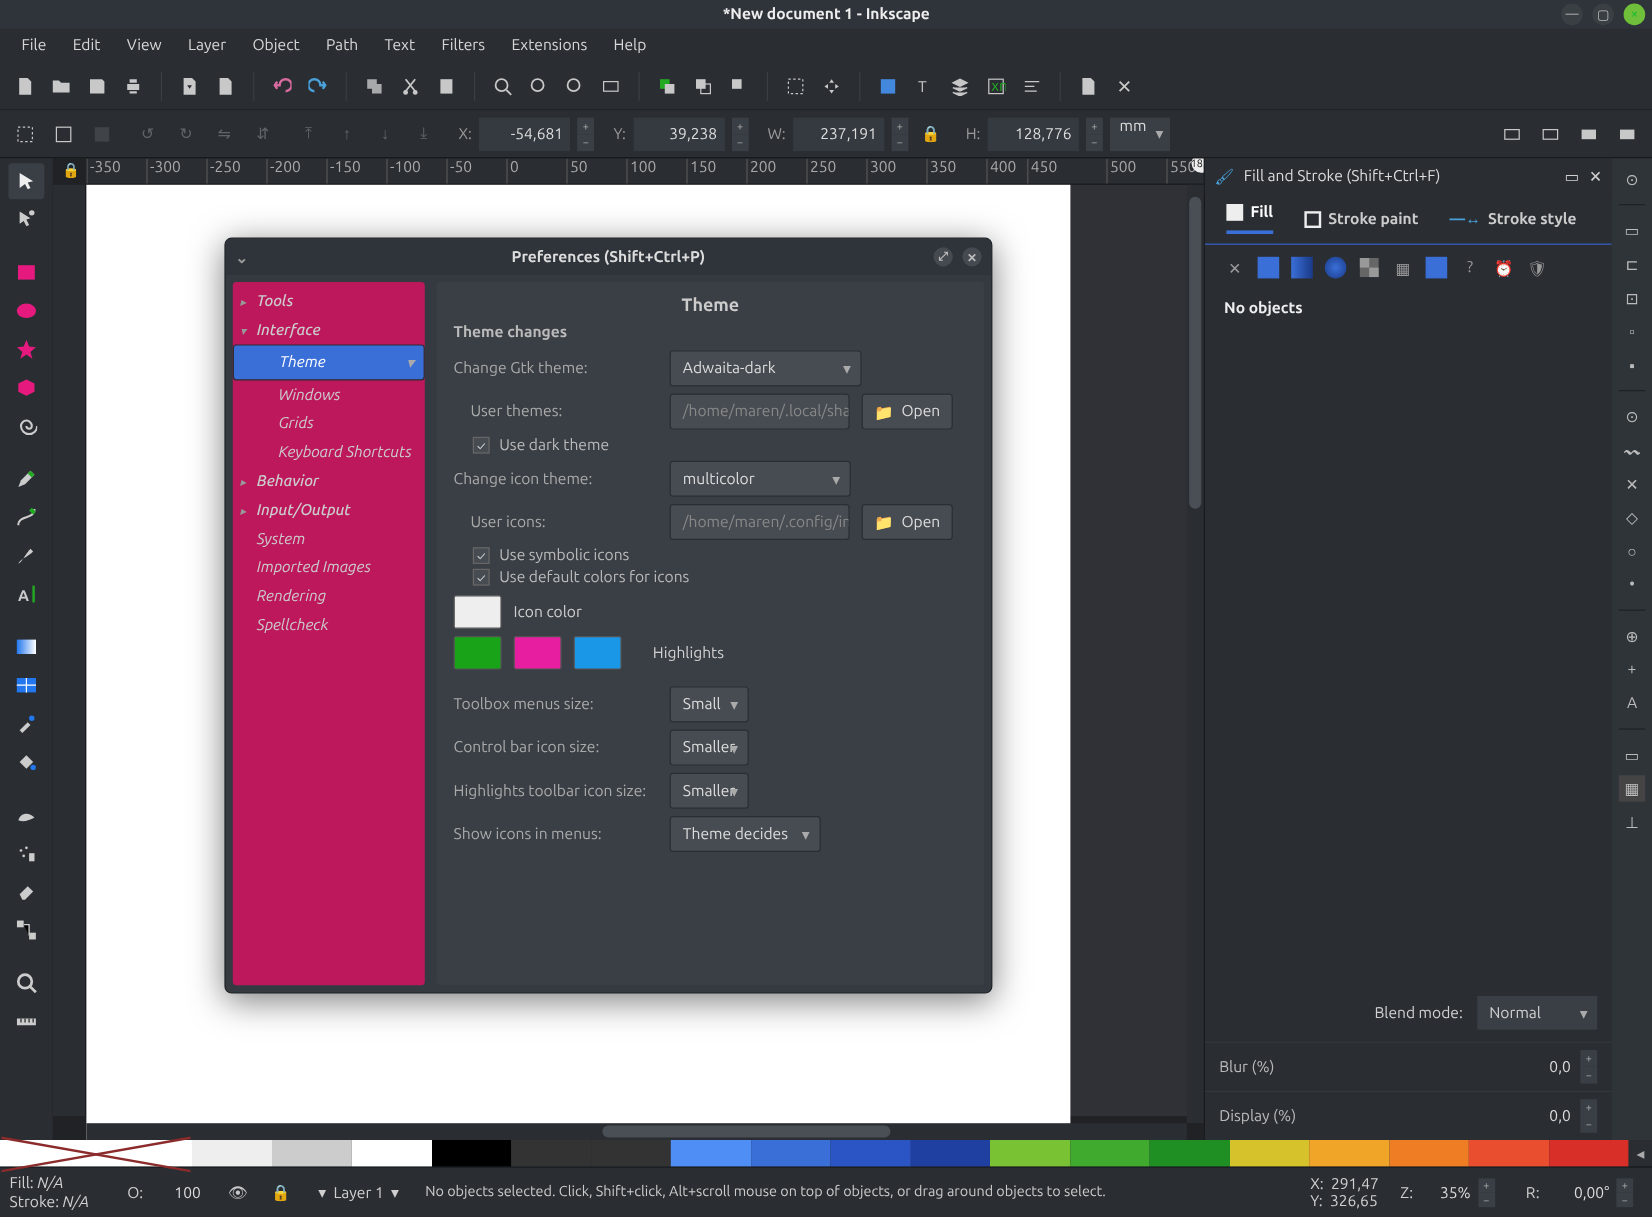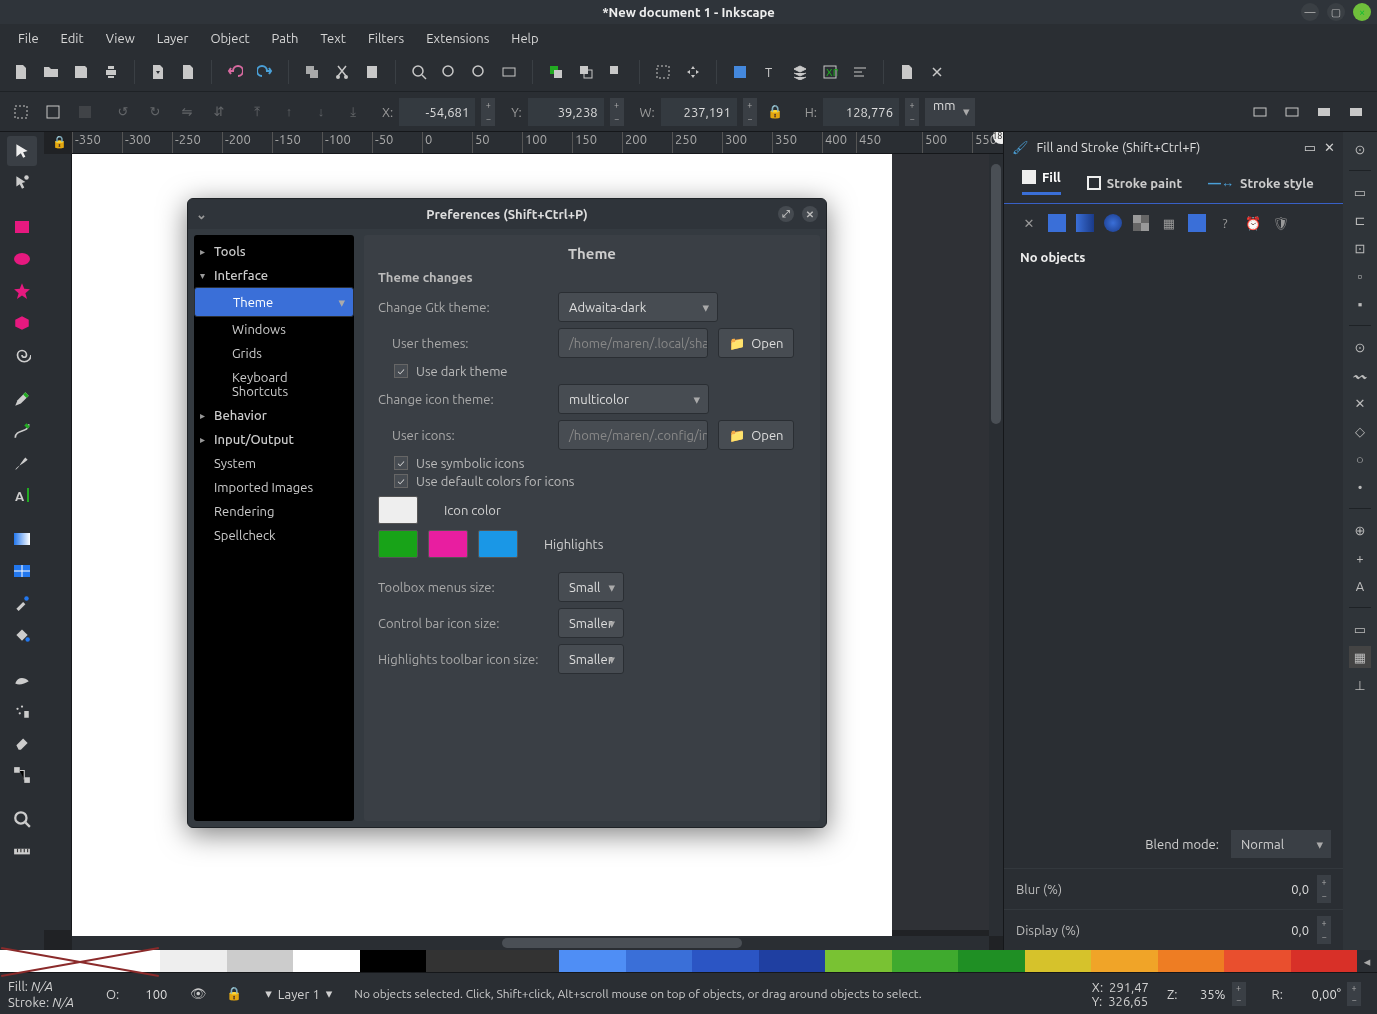--- a/index.html
+++ b/index.html
@@ -88,21 +88,21 @@
 .statusbar .pill { padding: 4px 8px; background: #2a2e33; display: flex; align-items: center; gap: 6px; }
 .statusbar input.zoom { width: 42px; background: transparent; border: none; color: #ddd; text-align: right; }
 
 
 .prefs { position: absolute; left: 187px; top: 198px; width: 640px; height: 630px; background: #343a40; border-radius: 6px; box-shadow: 0 6px 28px rgba(0,0,0,.5); z-index: 100; display: flex; flex-direction: column; overflow: hidden; border: 1px solid #1e2226; }
 .prefs .dhdr { height: 30px; background: #2f343a; display: flex; align-items: center; justify-content: center; position: relative; color: #ddd; font-weight: 600; }
 .prefs .dhdr .xicons { position: absolute; right: 8px; display: flex; gap: 8px; }
 .prefs .dhdr .xicons .xb { width: 16px; height: 16px; border-radius: 50%; background: #454a50; color: #bbb; display: flex; align-items: center; justify-content: center; font-size: 10px; }
 .prefs .dhdr .licons { position: absolute; left: 8px; color: #999; }
 .prefs .body { display: flex; flex: 1; padding: 6px; gap: 10px; }
-.prefs .nav { width: 160px; background: #000000; border-radius: 3px; padding: 4px 0; }
+.prefs .nav { width: 160px; background: #be185d; border-radius: 3px; padding: 4px 0; font-style: italic; }
 .prefs .nav .item { padding: 5px 10px 5px 26px; color: #ccc; position: relative; font-size: 13px; }
 .prefs .nav .item.top { padding-left: 20px; font-weight: 500; }
 .prefs .nav .item.top::before { content: "▸"; position: absolute; left: 6px; color: #999; font-size: 10px; top: 7px; }
 .prefs .nav .item.top.open::before { content: "▾"; }
 .prefs .nav .item.sel { background: #3a6fd8; color: #fff; }
 .prefs .content { flex: 1; background: #3a3f45; border-radius: 3px; padding: 10px 14px; overflow-y: auto; }
 .prefs .content h3.title { text-align: center; color: #ccc; font-weight: 600; font-size: 15px; margin-bottom: 8px; }
 .prefs .content h4 { color: #bbb; font-weight: 600; margin: 6px 0 8px 0; }
 .prefs .row { display: flex; align-items: center; margin: 6px 0; gap: 10px; }
 .prefs .row .flab { width: 170px; color: #aaa; }
@@ -767,21 +767,21 @@
           <div class="box">✓</div>
           <span>Use symbolic icons</span>
         </div>
       <div class="chk">
           <div class="box">✓</div>
           <span>Use default colors for icons</span>
         </div>
 
       <div class="row" style="margin-top:8px">
         <div class="colorswatch" style="background:#eeeeee"></div>
-        <span style="margin-left:16px">Icon color</span>
+        <span style="">Icon color</span>
       </div>
       <div class="row">
         <div class="colorswatch" style="background:#18a318"></div>
         <div class="colorswatch" style="background:#e81ea0"></div>
         <div class="colorswatch" style="background:#1a97e6"></div>
         <span style="margin-left:16px">Highlights</span>
       </div>
 
       <div class="row" style="margin-top:14px">
         <span class="flab">Toolbox menus size:</span>
@@ -794,15 +794,21 @@
         <div class="sel sm">
             <span>Smaller</span>
           </div>
       </div>
       <div class="row">
         <span class="flab">Highlights toolbar icon size:</span>
         <div class="sel sm">
             <span>Smaller</span>
           </div>
       </div>
+      <div class="row">
+        <span class="flab">Show icons in menus:</span>
+        <div class="sel" style="min-width:110px">
+            <span>Theme decides</span>
+          </div>
+      </div>
     </div>
   </div>
 </div>
 
 </body></html>

